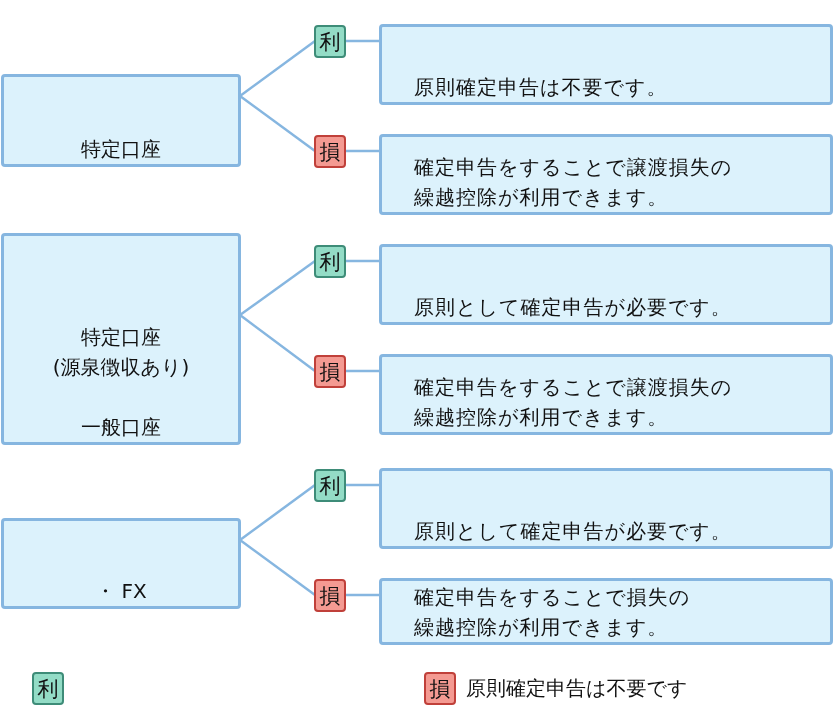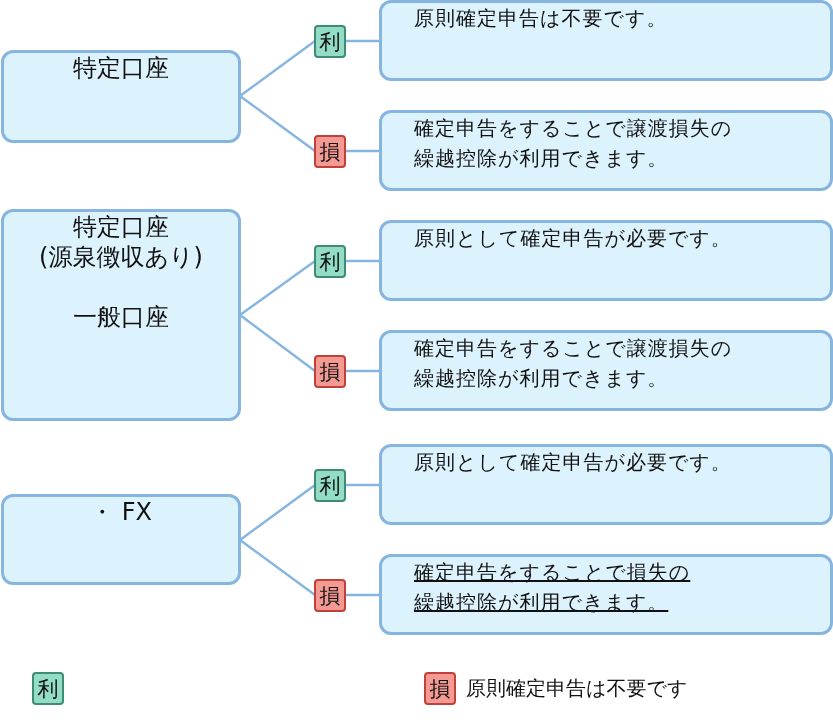--- a/index.html
+++ b/index.html
@@ -1,22 +1,22 @@
 <!DOCTYPE html>
 <html><head>
 <meta charset="utf-8">
 <style>
   html, body { margin: 0; padding: 0; background: #ffffff; }
   body { width: 833px; height: 723px; position: relative; overflow: hidden;
          font-family: "DejaVu Sans", "Liberation Sans", sans-serif; color: #111; }
   .box { position: absolute; background: #dcf2fc; border: 3px solid #86b6e0;
-         border-radius: 12px; box-sizing: border-box; display: flex;
-         flex-direction: column; justify-content: flex-start; }
+         border-radius: 4px; box-sizing: border-box; display: flex;
+         flex-direction: column; justify-content: flex-end; margin-top: 24px; }
   .left-box { left: 1px; width: 240px; align-items: center; text-align: center;
-              font-size: 24px; line-height: 30px; }
+              font-size: 20px; line-height: 30px; }
   .right-box { left: 379px; width: 454px; padding-left: 32px; font-size: 20px;
                line-height: 30px; letter-spacing: 1px; }
   .badge { position: absolute; left: 314px; width: 32px; height: 33px;
            box-sizing: border-box; border-radius: 4px; font-size: 21px;
            display: flex; align-items: center; justify-content: center; }
   .badge.profit { background: #93dcc6; border: 2px solid #3e8c78; }
   .badge.loss { background: #f49a92; border: 2px solid #c0403a; }
   svg.lines { position: absolute; left: 0; top: 0; }
   .legend { position: absolute; top: 672px; height: 33px; display: flex;
             align-items: center; font-size: 20px; }
@@ -74,21 +74,21 @@
 </div>
 
 <div class="box left-box" style="top:494px;height:91px;">
   <div>・ FX</div>
 </div>
 <div class="badge profit" style="top:469px;">利</div>
 <div class="badge loss" style="top:579px;">損</div>
 <div class="box right-box" style="top:444px;height:81px;">
   <div>原則として確定申告が必要です。</div>
 </div>
-<div class="box right-box" style="top:554px;height:81px;text-decoration:underline;">
+<div class="box right-box" style="top:554px;height:67px;">
   <div>確定申告をすることで損失の</div>
   <div>繰越控除が利用できます。</div>
 </div>
 
 <div class="legend" style="left:32px;">
   <div class="badge profit">利</div>
 </div>
 <div class="legend" style="left:424px;">
   <div class="badge loss">損</div>
   <span>原則確定申告は不要です</span>

